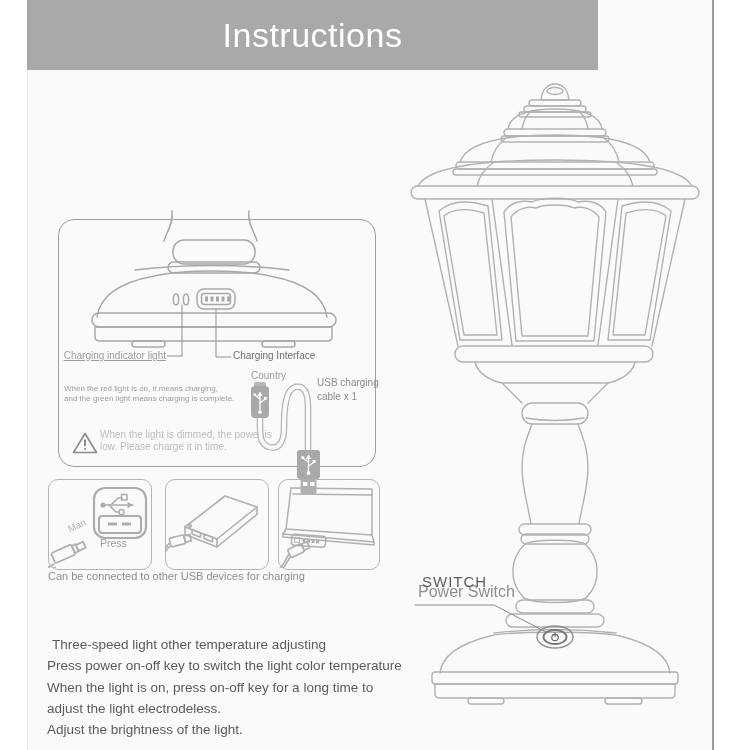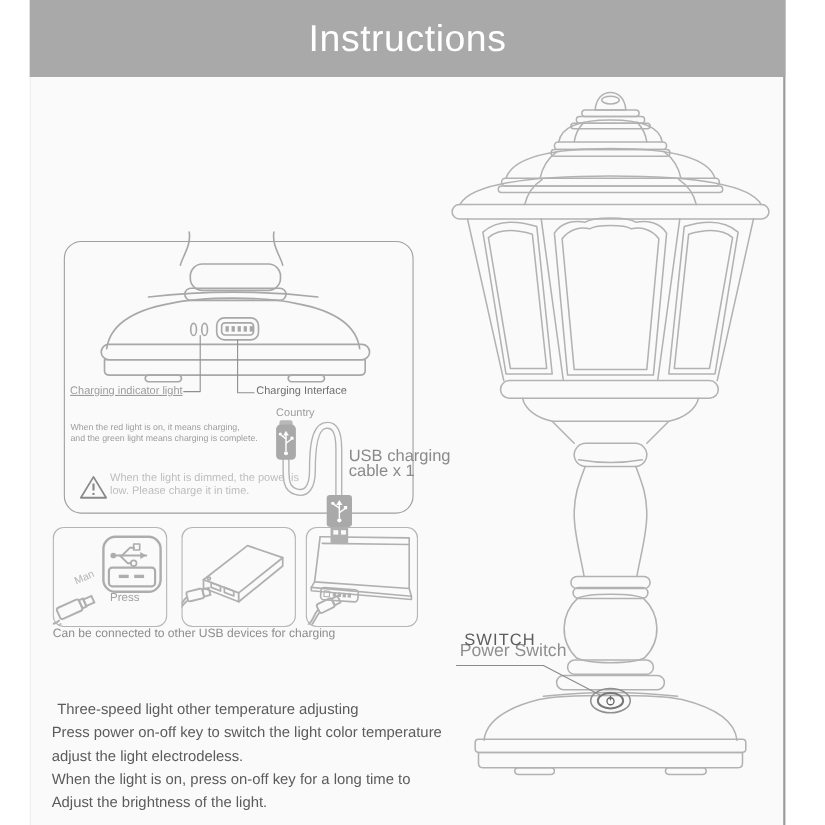--- a/index.html
+++ b/index.html
@@ -1,30 +1,30 @@
 <!DOCTYPE html>
 <html><head>
 <meta charset="utf-8">
 <style>
   html,body{margin:0;padding:0;background:#ffffff;}
   .page{position:relative;width:750px;height:750px;background:#ffffff;overflow:hidden;
         font-family:"Liberation Sans","DejaVu Sans",sans-serif;}
   .content{position:absolute;left:27px;top:0;width:687px;height:750px;background:#fafafa;
            border-right:2px solid #9c9c9c;border-left:1px solid #ededed;box-sizing:border-box;}
-  .banner{position:absolute;left:27px;top:0;width:687px;height:70px;background:#a9a9a9;
+  .banner{position:absolute;left:27px;top:0;width:571px;height:70px;background:#a9a9a9;
           color:#ffffff;font-size:34px;line-height:70px;text-align:center;letter-spacing:.5px;}
   .abs{position:absolute;}
   .big-box{left:58px;top:219px;width:316px;height:246px;border:1.6px solid #9f9f9f;border-radius:16px;}
   .dev-box{top:479px;width:102px;height:89px;border:1.6px solid #b5b5b5;border-radius:10px;background:#fafafa;}
   .multiline{white-space:pre-line;}
   .lbl{color:#9c9c9c;font-size:10px;}
   .lbl-dark{color:#6f6f6f;font-size:10px;}
   .note{left:64px;top:384px;font-size:8px;line-height:10px;color:#9d9d9d;}
   .warn{left:100px;top:429px;font-size:10px;line-height:11.5px;color:#bdbdbd;width:180px;}
-  .cable-lbl{left:317px;top:408px;font-size:15px;line-height:13.5px;color:#8a8a8a;}
+  .cable-lbl{left:317px;top:376px;font-size:10px;line-height:13.5px;color:#8a8a8a;}
   .caption{left:48px;top:570px;width:330px;text-align:left;font-size:11px;color:#8d8d8d;}
   .plug-lbl{left:66px;top:524px;font-size:9.5px;color:#b3b3b3;transform:rotate(-24deg);transform-origin:left top;}
   .socket-lbl{left:100px;top:537px;width:30px;font-size:10.5px;line-height:12px;color:#a0a0a0;word-break:break-all;}
   .psw{left:418px;top:583px;font-size:16px;color:#8f8f8f;}
   .sw{left:422px;top:573px;font-size:15px;color:#5d5d5d;letter-spacing:1px;}
   .footer{left:47px;top:634px;width:430px;color:#5b5b5b;font-size:13.5px;}
   .footer div{height:21.3px;line-height:21.3px;}
   .footer div:first-child{padding-left:5px;}
   svg{display:block;}
 </style>
@@ -265,17 +265,17 @@
       <path d="M17,527 L96,527 L148,554" stroke="#8a8a8a" stroke-width="1"></path>
     </g>
   </svg>
 
   <div class="abs psw">Power Switch</div>
   <div class="abs sw">SWITCH</div>
 
   <div class="abs footer">
     <div>Three-speed light other temperature adjusting</div>
     <div>Press power on-off key to switch the light color temperature</div>
+    <div>When the light is on, press on-off key for a long time to</div>
     <div>adjust the light electrodeless.</div>
-    <div>When the light is on, press on-off key for a long time to</div>
     <div>Adjust the brightness of the light.</div>
   </div>
 </div>
 
 </body></html>

